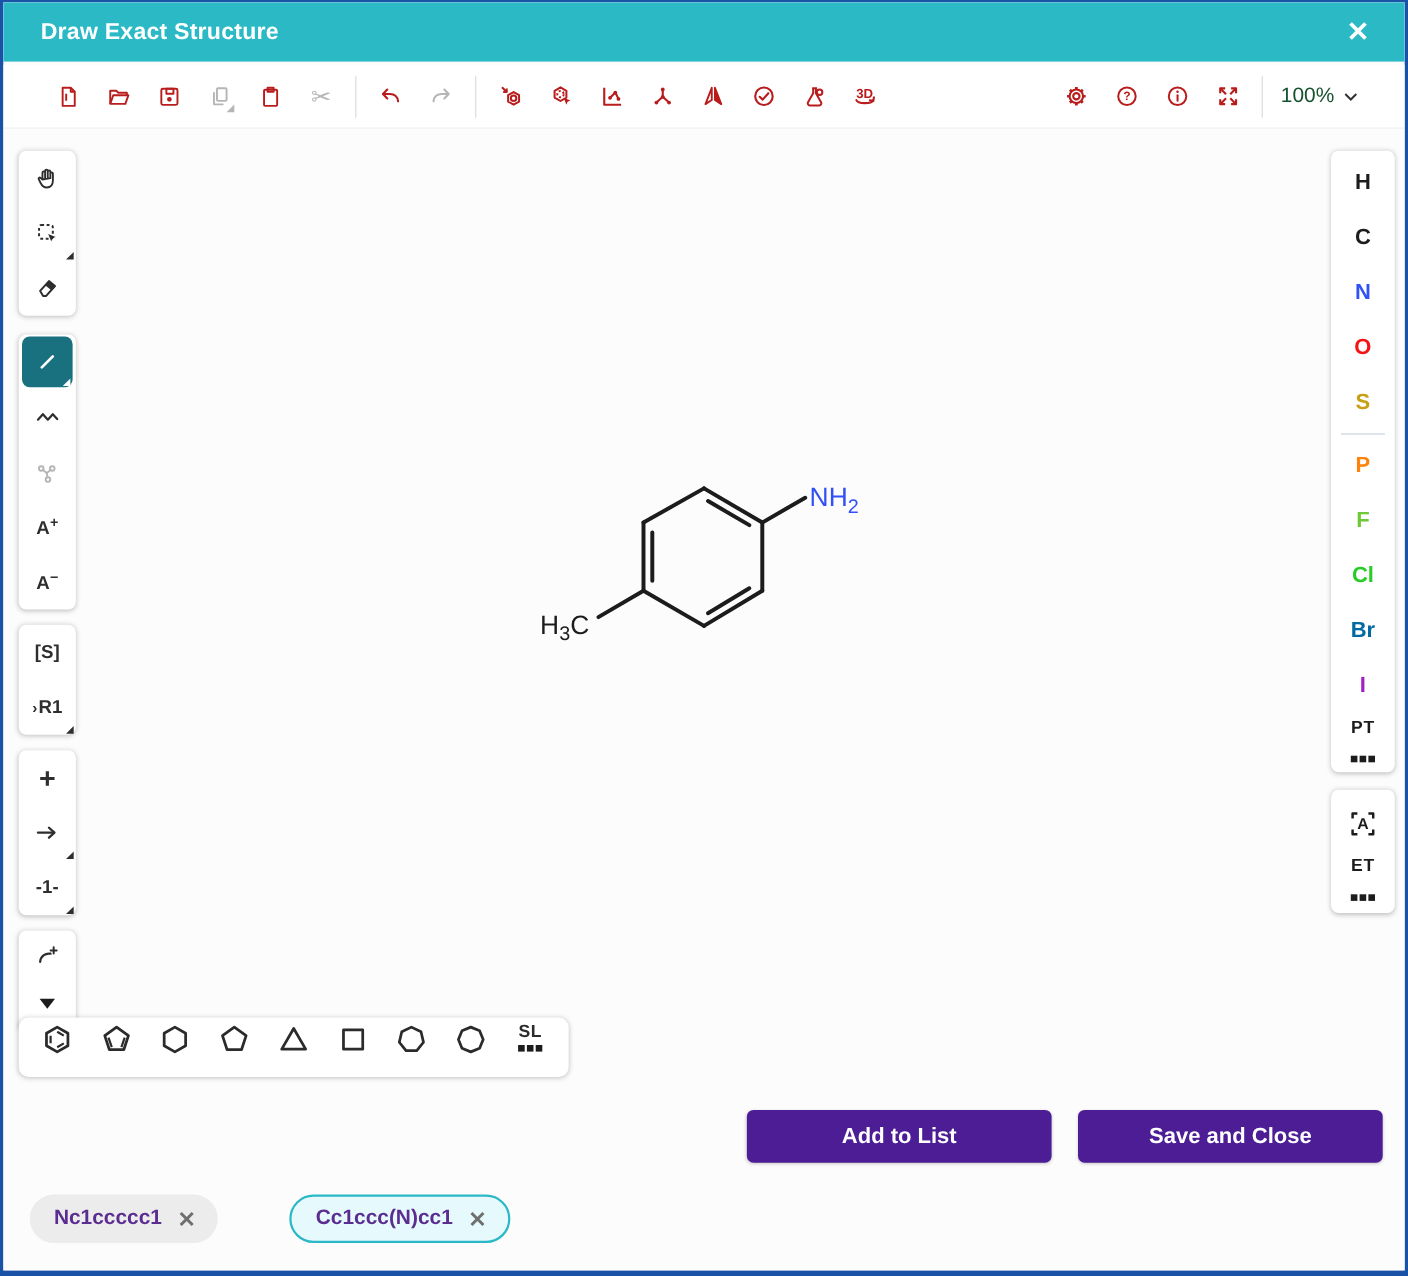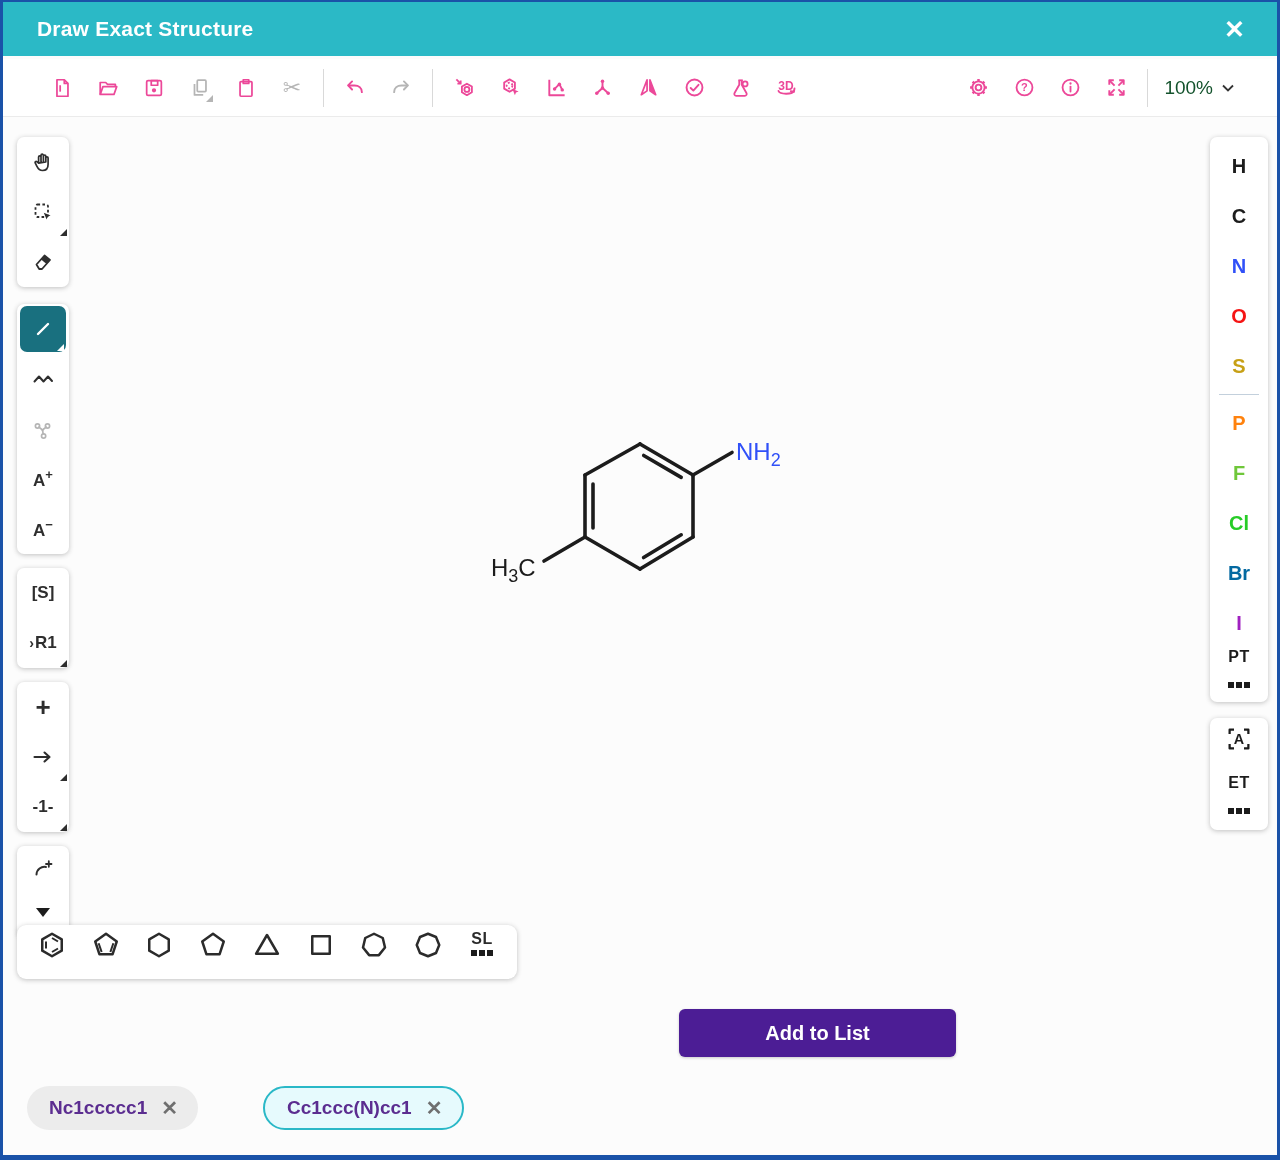--- a/index.html
+++ b/index.html
@@ -10,21 +10,21 @@
   
   .titlebar { position:absolute; left:0; top:0; right:0; height:54px; background:#2bb9c6;
               display:flex; align-items:center; padding:0 24px 0 34px; }
   .titlebar .title { color:#fff; font-size:21px; font-weight:bold; letter-spacing:.2px; flex:1; }
   .titlebar .close { color:#fff; font-size:25px; font-weight:bold; cursor:pointer; line-height:1; padding:4px 8px; }
 
   
   .topbar { position:absolute; left:0; top:57px; right:0; height:58px; background:#fff;
             border-bottom:1px solid #ebebeb; display:flex; align-items:center; padding:0 42px 0 44px; }
   .icon-btn { width:30px; height:30px; display:flex; align-items:center; justify-content:center;
-              position:relative; color:#ec4899; cursor:pointer; background:none; border:none; }
+              position:relative; color:#b91c1c; cursor:pointer; background:none; border:none; }
   .icon-btn.disabled { color:#b5b5b5; cursor:default; }
   .icon-btn svg { display:block; }
   .tb-group { display:flex; align-items:center; gap:16px; }
   .tb-sep { width:1px; height:38px; background:#d9d9d9; margin:0 16px; }
   .tb-spacer { flex:1; }
   .corner { position:absolute; right:2px; bottom:1px; width:0; height:0;
             border-left:7px solid transparent; border-bottom:7px solid currentColor; }
   .zoomctl { display:flex; align-items:center; gap:8px; color:#14532d; font-size:19px; cursor:pointer;
              background:none; border:none; font-family:"Liberation Sans",sans-serif; }
 
@@ -39,21 +39,21 @@
   .tool-text { font-size:17px; font-weight:bold; font-family:"Liberation Sans",sans-serif; }
   .tool-text sup { font-size:13px; }
   .rg-arrow { font-size:14px; font-weight:bold; margin-right:1px; }
   .big-plus { font-size:26px; font-weight:bold; line-height:1; }
 
   
   .elem-btn { width:58px; height:50px; display:flex; align-items:center; justify-content:center;
               background:none; border:none; cursor:pointer; font-size:20px; font-weight:bold;
               font-family:"Liberation Sans",sans-serif; }
   .elem-divider { height:1px; background:#c3d0dc; margin:3px 9px; }
-  .pt-btn { width:58px; height:50px; display:flex; flex-direction:column; align-items:center; 
+  .pt-btn { width:58px; height:50px; display:flex; flex-direction:column; align-items:center; justify-content:center;
             gap:16px; background:none; border:none; cursor:pointer; color:#1c1c1c; }
   .pt-label { font-size:16px; font-weight:bold; letter-spacing:.5px; }
   .dots { display:flex; gap:2px; }
   .dots i { width:6px; height:6px; background:#1c1c1c; display:block; }
 
   
   .shapesbar { position:absolute; left:14px; top:923px; width:500px; height:54px; background:#fff;
                border-radius:9px; box-shadow:0 1px 5px rgba(40,40,40,.28);
                display:flex; align-items:center; justify-content:space-around; padding:0 8px; }
   .shape-btn { width:44px; height:44px; display:flex; flex-direction:column; align-items:center; 
@@ -485,20 +485,21 @@
       <span class="pt-label">SL</span>
       <span class="dots">
           <i></i>
           <i></i>
           <i></i>
         </span>
     </button>
   </div>
 
   <button class="action-btn" id="btn-add">Add to List</button>
+  <button class="action-btn" id="btn-save">Save and Close</button>
 
   <div class="chip" id="chip-0">
     <span>Nc1ccccc1</span>
     <span class="chip-x">✕</span>
   </div>
   <div class="chip" id="chip-1">
     <span>Cc1ccc(N)cc1</span>
     <span class="chip-x">✕</span>
   </div>
 

